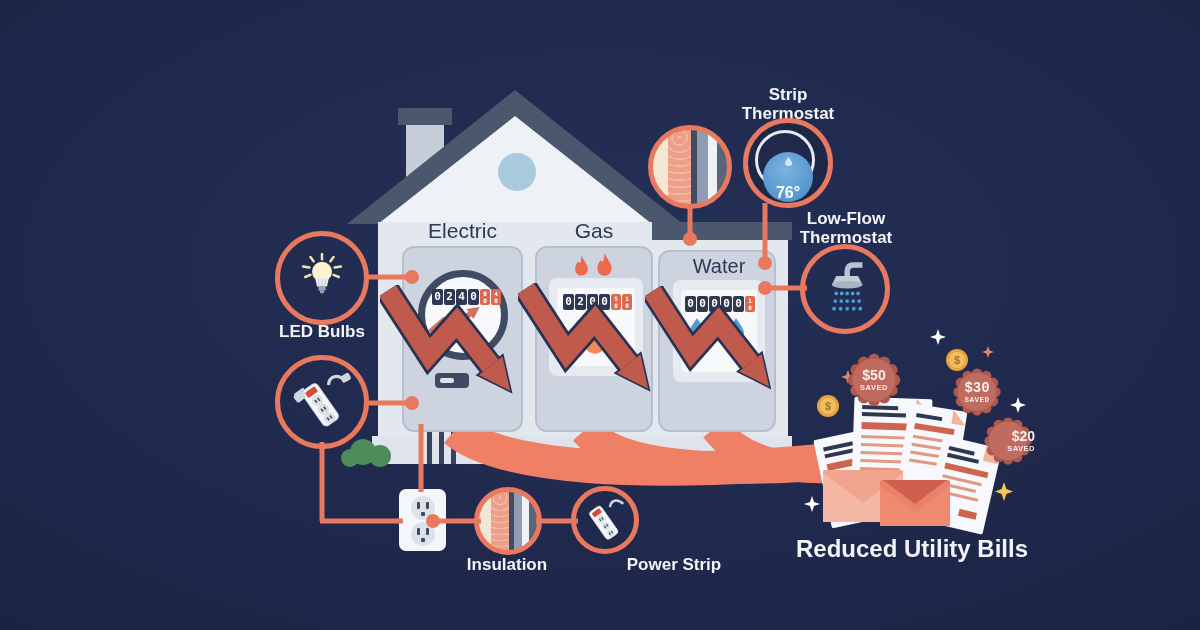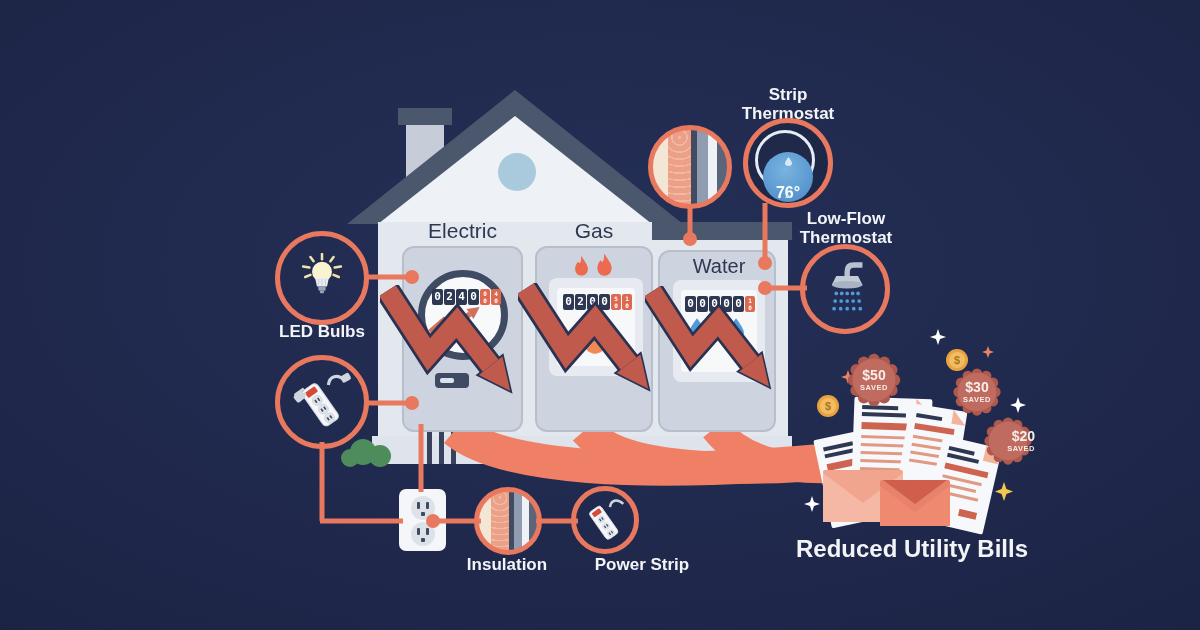--- a/index.html
+++ b/index.html
@@ -322,21 +322,21 @@
           <rect x="27.2" y="25.4" width="1.5" height="3.2"></rect>
             <rect x="30.4" y="25.4" width="1.5" height="3.2"></rect>
           <rect x="27.2" y="35.4" width="1.5" height="3.2"></rect>
             <rect x="30.4" y="35.4" width="1.5" height="3.2"></rect>
           <rect x="27.2" y="45.4" width="1.5" height="3.2"></rect>
             <rect x="30.4" y="45.4" width="1.5" height="3.2"></rect>
         </g>
       </g>
     </svg>
   </div>
-  <div class="lbl abs" style="left:546px;top:555px;width:120px;z-index:6;padding-left:36px;">Power Strip</div>
+  <div class="lbl abs" style="left:578px;top:555px;width:120px;z-index:6;padding-left:36px;">Power Strip</div>
 
   <svg class="abs" style="left:780px;top:320px;z-index:2;" width="280" height="220" viewBox="0 0 280 220">
 
     <g>
       <polygon points="97,33 100.5,41.5 109,44 100.5,46.5 97,55 93.5,46.5 85,44 93.5,41.5" fill="#f2c94c" transform="rotate(-12 97 44)"></polygon>
       <path d="M68,50 L69.8,55.2 L75,57 L69.8,58.8 L68,64 L66.2,58.8 L61,57 L66.2,55.2 Z" fill="#e8875f"></path>
       <path d="M158,9 L160,15 L166,17 L160,19 L158,25 L156,19 L150,17 L156,15 Z" fill="#ffffff"></path>
       <path d="M208,26 L209.6,30.4 L214,32 L209.6,33.6 L208,38 L206.4,33.6 L202,32 L206.4,30.4 Z" fill="#e8875f"></path>
       <path d="M238,77 L240,83 L246,85 L240,87 L238,93 L236,87 L230,85 L236,83 Z" fill="#ffffff"></path>
       <path d="M224,162 L226.4,169 L233,171.5 L226.4,174 L224,181 L221.6,174 L215,171.5 L221.6,169 Z" fill="#f2c94c"></path>
@@ -419,21 +419,21 @@
           <circle cx="18.5" cy="11.5" r="5.5"></circle>
           <circle cx="28" cy="9" r="5.5"></circle>
           <circle cx="37.5" cy="11.5" r="5.5"></circle>
           <circle cx="44.5" cy="18.5" r="5.5"></circle>
         </g>
       <circle cx="28" cy="28" r="20" fill="#c06b5f"></circle>
       </svg>
     <span class="amt">$50</span>
     <span class="cap">SAVED</span>
   </div>
-  <div class="badge" style="left:950px;top:365px;width:54px;height:54px;">
+  <div class="badge" style="left:950px;top:365px;width:54px;height:54px;font-family:Liberation Mono, monospace;">
     <svg viewBox="0 0 56 56">
         <g fill="#ae584e">
       <circle cx="47" cy="28" r="5.5"></circle>
           <circle cx="44.5" cy="37.5" r="5.5"></circle>
           <circle cx="37.5" cy="44.5" r="5.5"></circle>
           <circle cx="28" cy="47" r="5.5"></circle>
           <circle cx="18.5" cy="44.5" r="5.5"></circle>
           <circle cx="11.5" cy="37.5" r="5.5"></circle>
           <circle cx="9" cy="28" r="5.5"></circle>
           <circle cx="11.5" cy="18.5" r="5.5"></circle>

